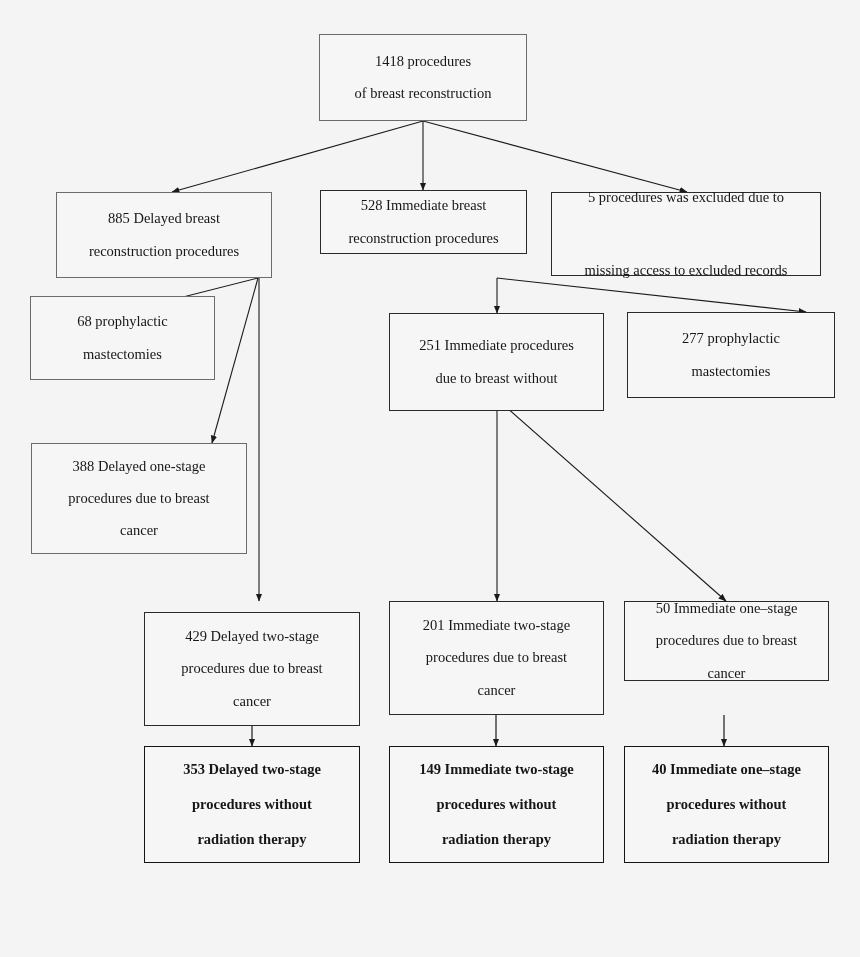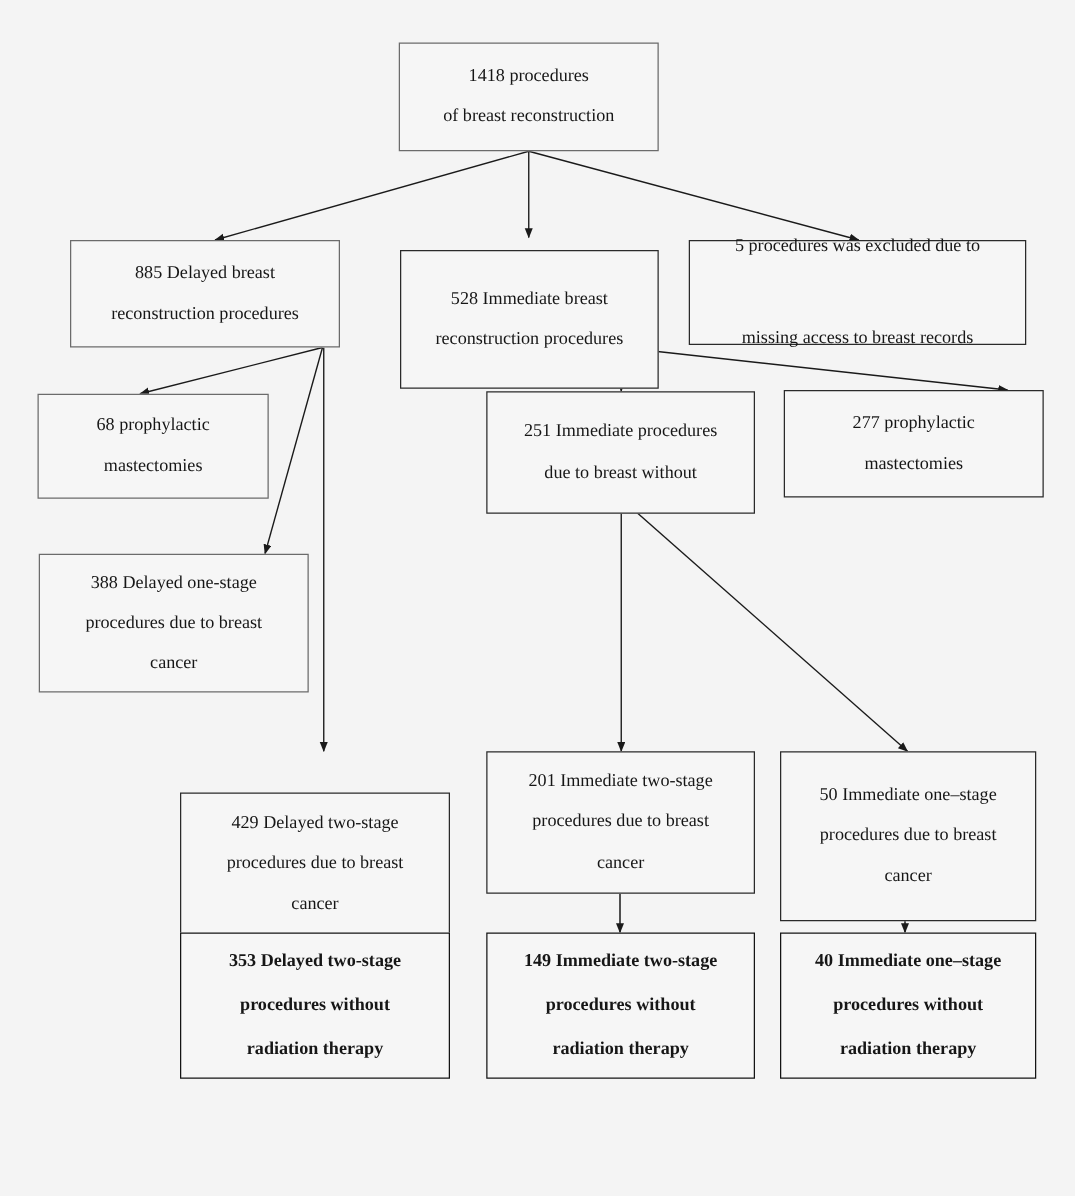--- a/index.html
+++ b/index.html
@@ -94,64 +94,64 @@
   <div class="node" style="left:319px; top:34px; width:208px; height:87px;">
     <span class="ln">1418 procedures</span>
     <span class="ln">of breast reconstruction</span>
   </div>
 
   <div class="node" style="left:56px; top:192px; width:216px; height:86px;text-align:center;">
     <span class="ln">885 Delayed breast</span>
     <span class="ln">reconstruction procedures</span>
   </div>
 
-  <div class="node dark" style="left:320px; top:190px; width:207px; height:111px;margin-top:10px;">
+  <div class="node dark" style="left:320px; top:190px; width:207px; height:64px;">
     <span class="ln">528 Immediate breast</span>
     <span class="ln">reconstruction procedures</span>
   </div>
 
   <div class="node dark" style="left:551px; top:192px; width:270px; height:84px;gap:40px;">
     <span class="ln">5 procedures was excluded due to</span>
-    <span class="ln">missing access to breast records</span>
+    <span class="ln">missing access to excluded records</span>
   </div>
 
-  <div class="node" style="left:30px; top:315px; width:185px; height:84px;">
+  <div class="node" style="left:30px; top:296px; width:185px; height:84px;">
     <span class="ln">68 prophylactic</span>
     <span class="ln">mastectomies</span>
   </div>
 
   <div class="node dark" style="left:389px; top:313px; width:215px; height:98px;">
     <span class="ln">251 Immediate procedures</span>
     <span class="ln">due to breast without</span>
   </div>
 
   <div class="node dark" style="left:627px; top:312px; width:208px; height:86px;">
     <span class="ln">277 prophylactic</span>
     <span class="ln">mastectomies</span>
   </div>
 
   <div class="node" style="left:31px; top:443px; width:216px; height:111px;">
     <span class="ln">388 Delayed one-stage</span>
     <span class="ln">procedures due to breast</span>
     <span class="ln">cancer</span>
   </div>
 
-  <div class="node dark" style="left:144px; top:634px; width:216px; height:114px;">
+  <div class="node dark" style="left:144px; top:612px; width:216px; height:114px;">
     <span class="ln">429 Delayed two-stage</span>
     <span class="ln">procedures due to breast</span>
     <span class="ln">cancer</span>
   </div>
 
   <div class="node dark" style="left:389px; top:601px; width:215px; height:114px;">
     <span class="ln">201 Immediate two-stage</span>
     <span class="ln">procedures due to breast</span>
     <span class="ln">cancer</span>
   </div>
 
-  <div class="node dark" style="left:624px; top:601px; width:205px; height:136px;">
+  <div class="node dark" style="left:624px; top:601px; width:205px; height:80px;">
     <span class="ln">50 Immediate one–stage</span>
     <span class="ln">procedures due to breast</span>
     <span class="ln">cancer</span>
   </div>
 
   <div class="node bold" style="left:144px; top:746px; width:216px; height:117px;">
     <span class="ln">353 Delayed two-stage</span>
     <span class="ln">procedures without</span>
     <span class="ln">radiation therapy</span>
   </div>

